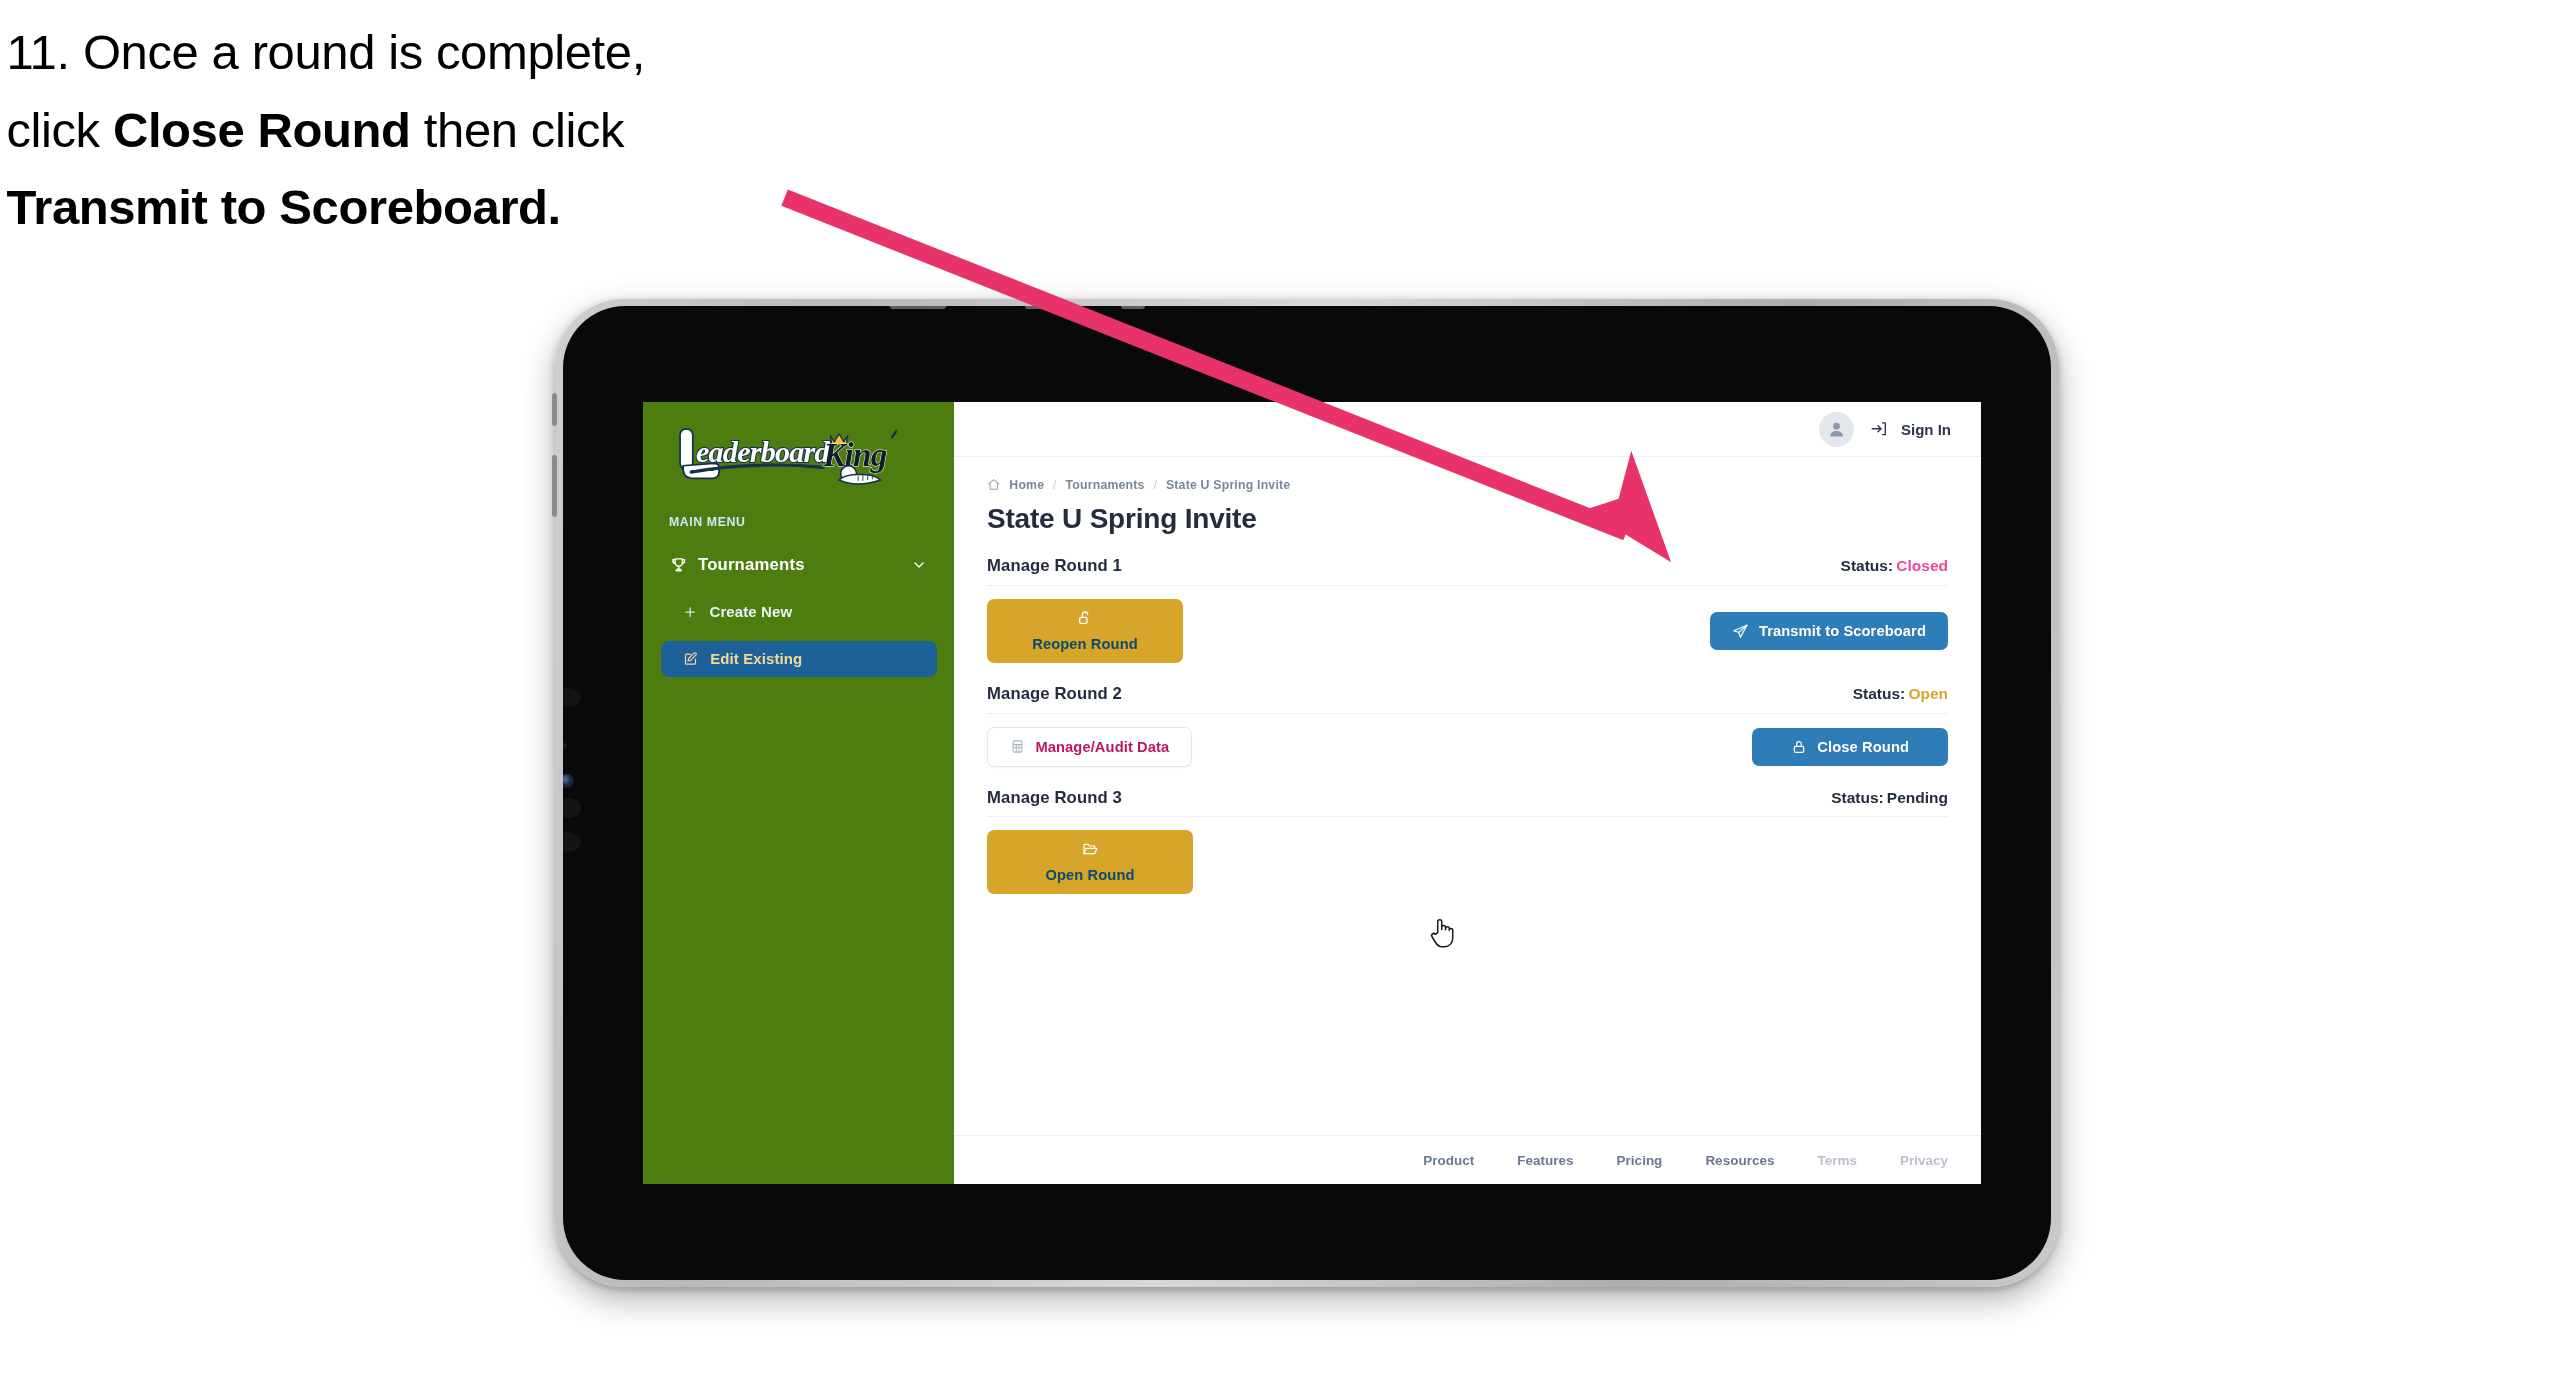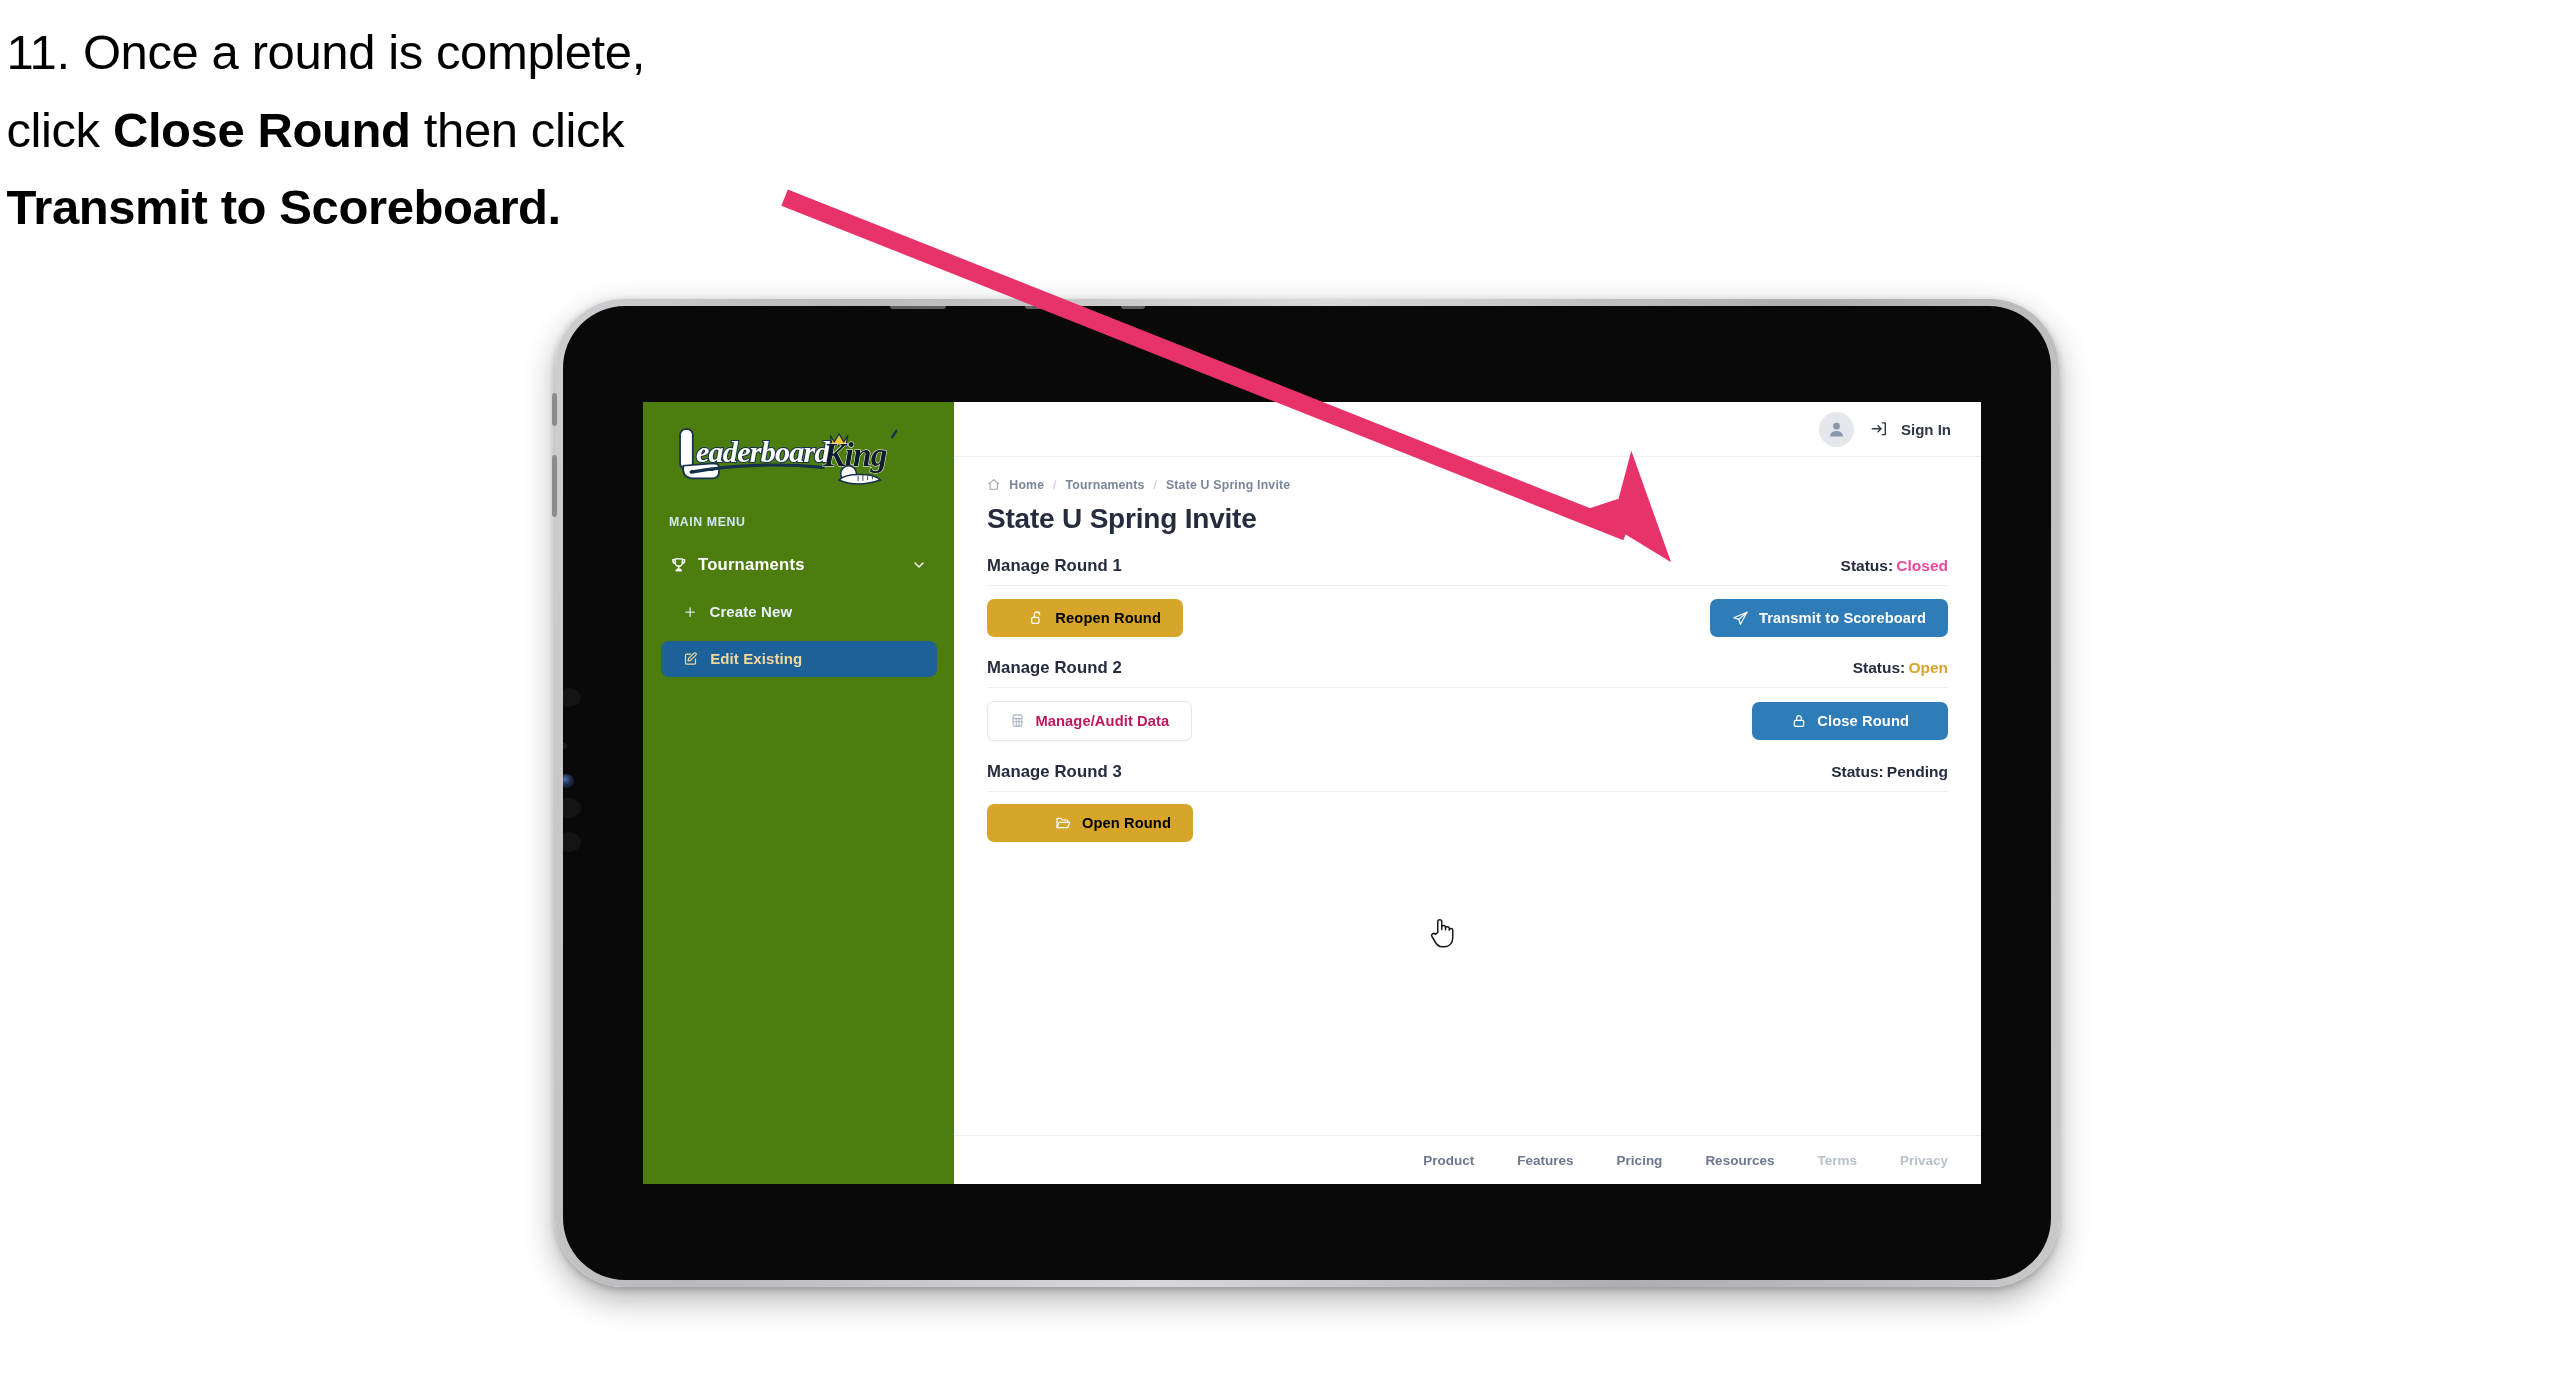--- a/index.html
+++ b/index.html
@@ -224,21 +224,21 @@
     border-radius: 7.2px;
     font-size: 14.7px;
     font-weight: bold;
     letter-spacing: 0.1px;
     padding: 11px 22px;
     border: none;
     cursor: pointer;
     font-family: "Liberation Sans", sans-serif;
     white-space: nowrap;
   }
-  .btn-gold { background: #d6a52a; color: #000000; min-width: 196px; justify-content: flex-end; }
+  .btn-gold { background: #d6a52a; color: #0c4a6e; min-width: 196px; justify-content: space-between; flex-direction: column; }
   .btn-blue { background: #2e7cb8; color: #ffffff; min-width: 196px; justify-content: center; }
   .btn-ghost {
     background: #ffffff; color: #be185d;
     border: 0.8px solid #e3e6eb;
     min-width: 194px; justify-content: center;
     box-shadow: 0 0.8px 1.6px rgba(20,30,50,0.045);
   }
 
   #footer {
     border-top: 0.8px solid #eceef1;

